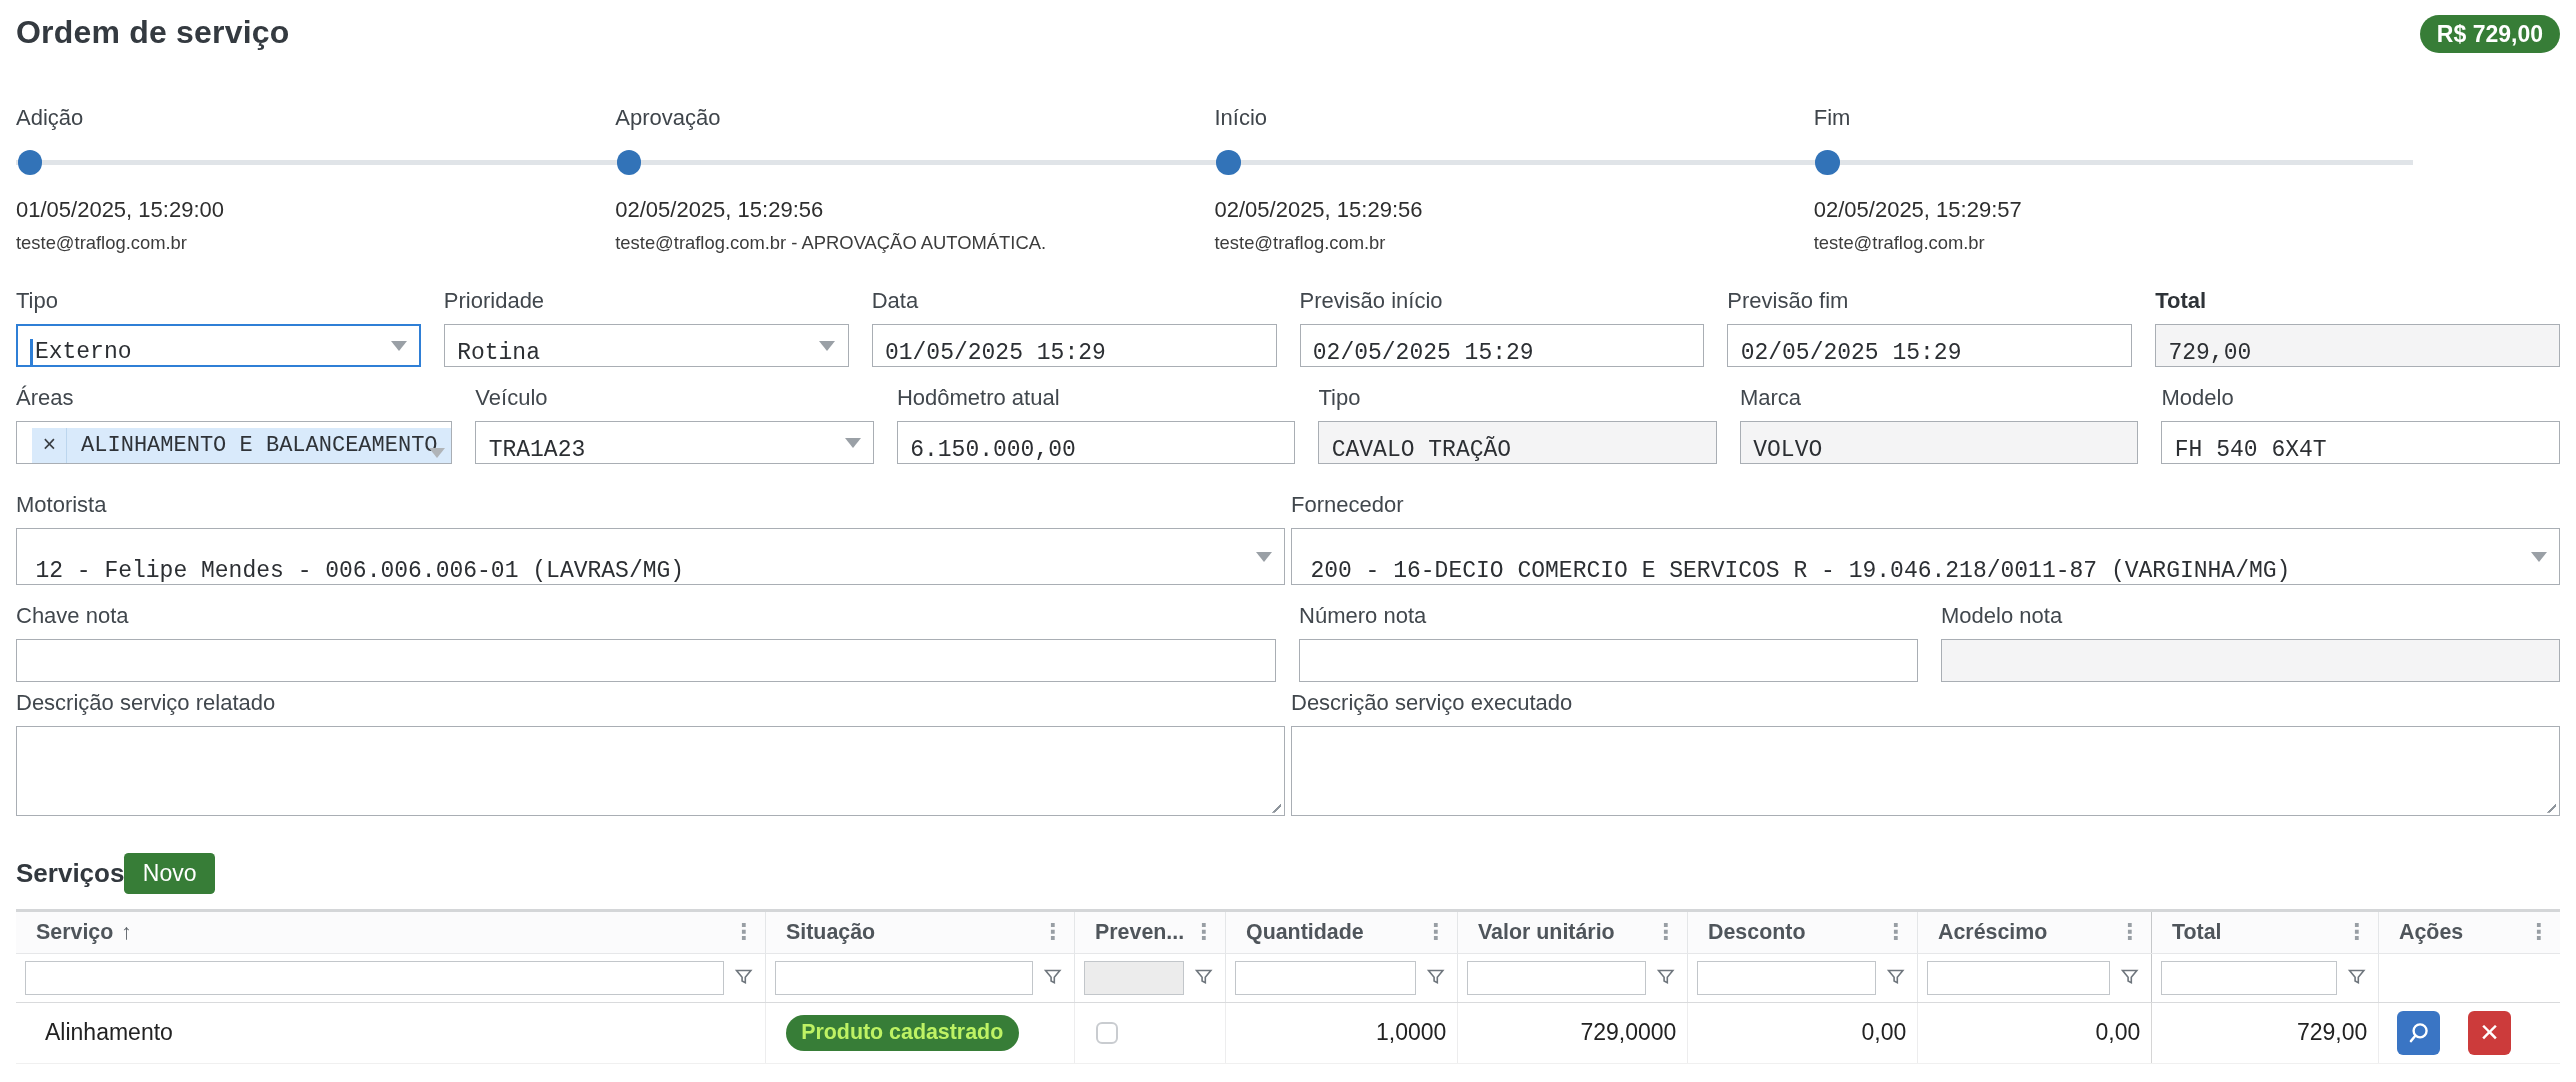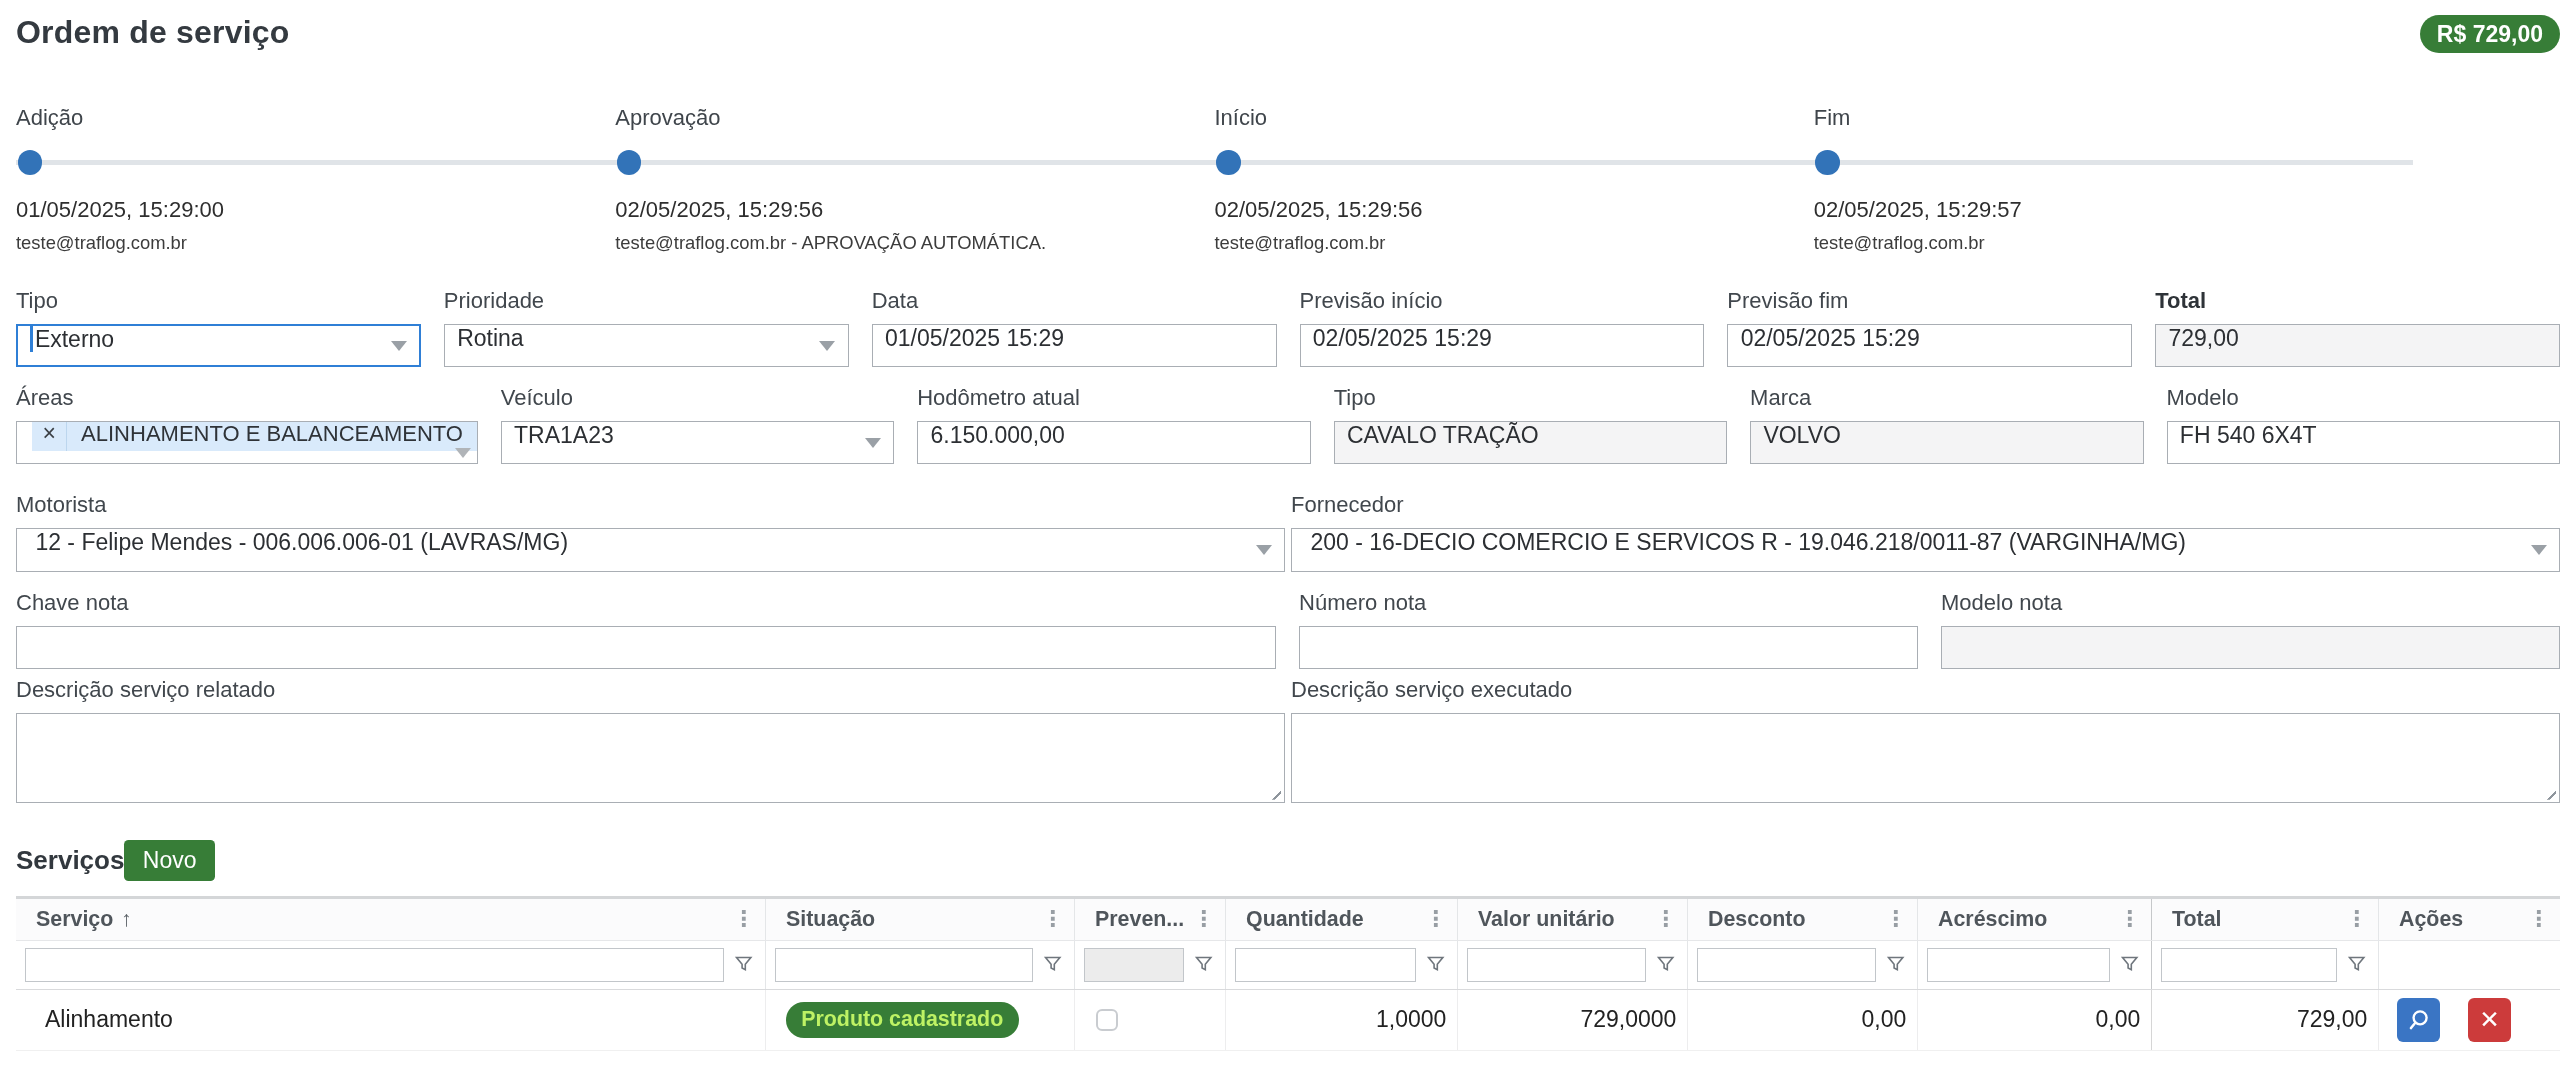--- a/index.html
+++ b/index.html
@@ -30,23 +30,23 @@
 
   
   .grid6 { display:grid; grid-template-columns:repeat(6,1fr); column-gap:23px; }
   .grid2 { display:grid; grid-template-columns:1fr 1fr; column-gap:6px; }
   .grid3 { display:grid; grid-template-columns:1647fr 809fr 809fr; column-gap:23px; }
   .mt44{margin-top:34px;} .mt36{margin-top:27.6px;} .mt30{margin-top:18px;} .mt26{margin-top:8px;}
   .field label { display:block; font-size:22px; line-height:26px; color:#41474d; margin-bottom:10px; }
   .field label.bold { font-weight:bold; color:#2e3338; }
   .ctrl {
     height:43px; border:1.5px solid #a9aeb4; background:#fff; font-size:23px; color:#2c2f33;
-    display:flex; align-items:flex-start; padding:0 12.3px; position:relative; white-space:nowrap; overflow:hidden;
+    display:flex; align-items:flex-end; padding:0 12.3px; position:relative; white-space:nowrap; overflow:hidden;font-family:Liberation Mono, monospace;
   }
-  .ctrl.tall { height:44px; padding:0 18.4px; }
+  .ctrl.tall { height:57px; padding:0 18.4px; }
   .ctrl.readonly { background:#f4f4f5; }
   .ctrl.focused { border:2.3px solid #2f7fd6; }
   .caret { width:2.3px; height:26px; background:#2f7fd6; margin-right:2.3px; flex:0 0 auto; }
   .dd-arrow {
     position:absolute; right:12.3px; top:50%; margin-top:-4.6px;
     width:0; height:0; border-left:8.4px solid transparent; border-right:8.4px solid transparent;
     border-top:10.7px solid #9aa0a6;
   }
   .areas-box { height:43px; padding:0; overflow:hidden; position:relative; }
   .chip { display:inline-flex; align-items:stretch; background:#d9eafb; height:35px; margin:-6.1px 0 0 15.3px; }

